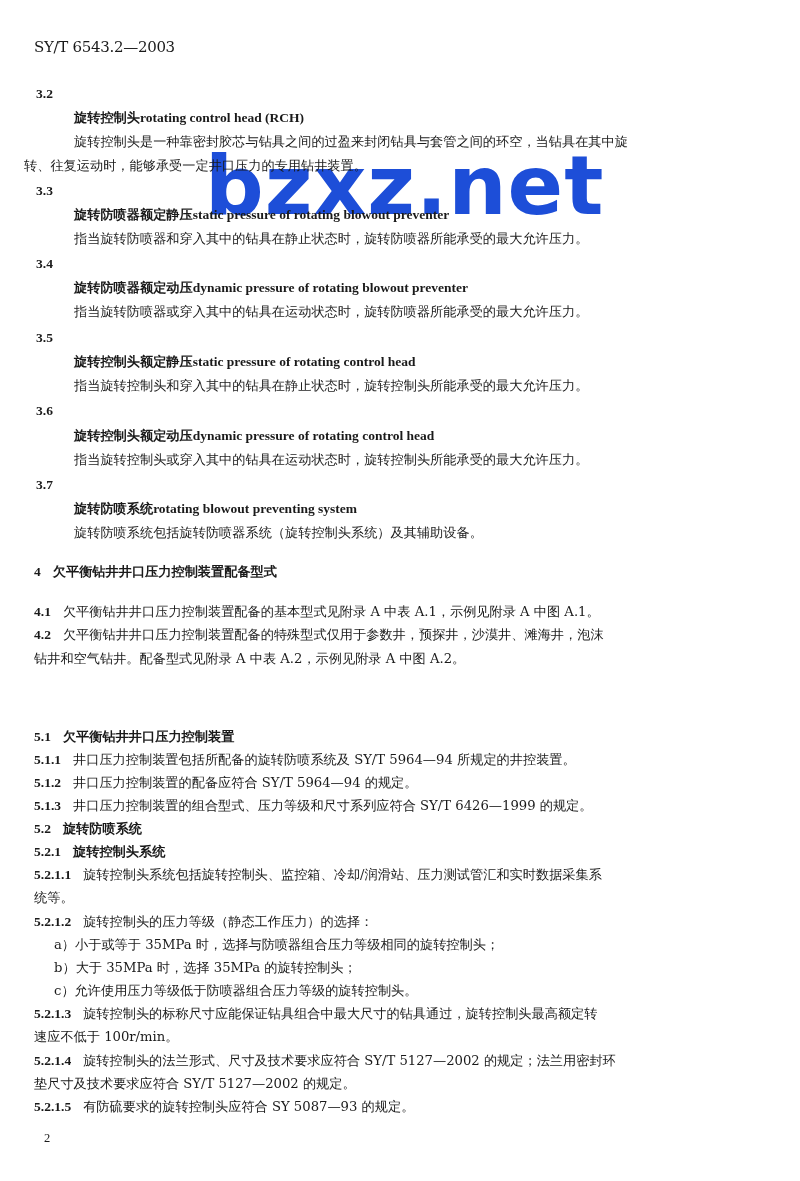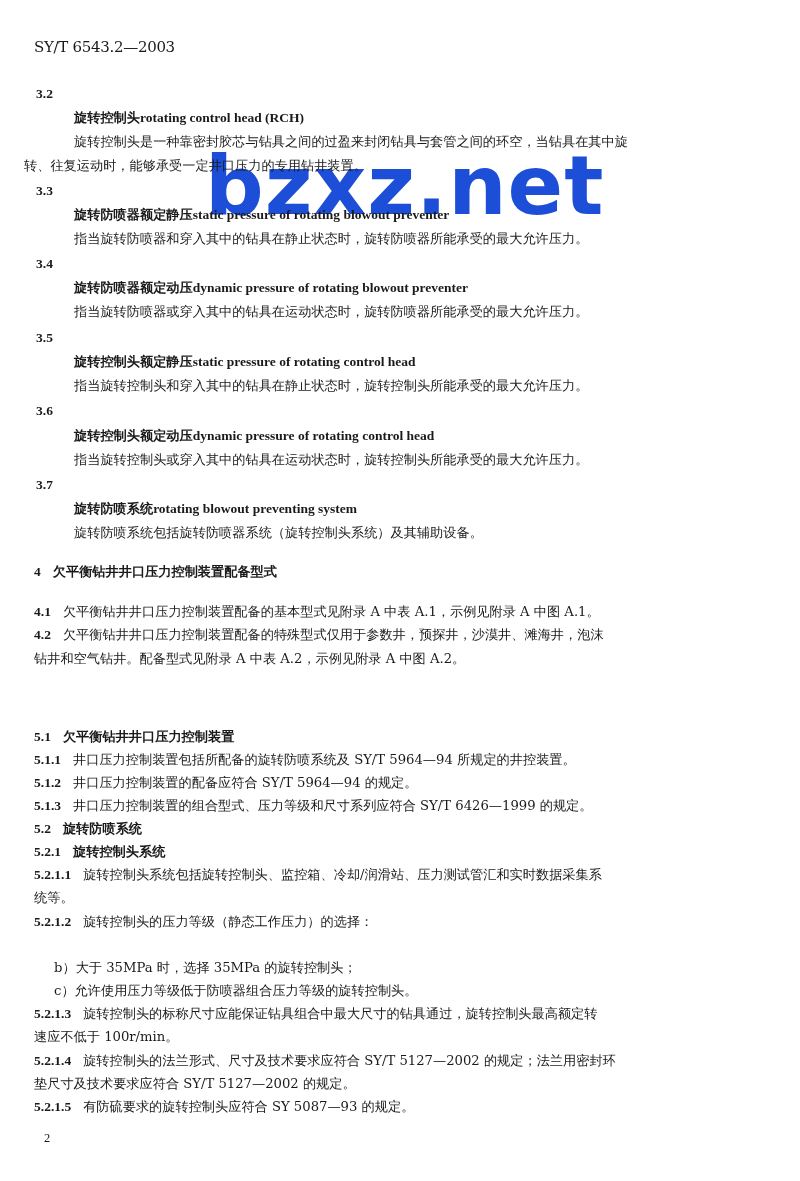--- a/index.html
+++ b/index.html
@@ -102,20 +102,21 @@
   <div class="line sec-head" style="left:34px; top:843px;">
     <span class="clause-num">5.2.1</span><span>旋转控制头系统</span>
   </div>
   <div class="line" style="left:34px; top:866px;">
     <span class="clause-num">5.2.1.1</span><span>旋转控制头系统包括旋转控制头、监控箱、冷却/润滑站、压力测试管汇和实时数据采集系</span>
   </div>
   <div class="line" style="left:34px; top:889px;">统等。</div>
   <div class="line" style="left:34px; top:913px;">
     <span class="clause-num">5.2.1.2</span><span>旋转控制头的压力等级（静态工作压力）的选择：</span>
   </div>
+  <div class="line" style="left:54px; top:936px;">a）小于或等于 35MPa 时，选择与防喷器组合压力等级相同的旋转控制头；</div>
   <div class="line" style="left:54px; top:959px;">b）大于 35MPa 时，选择 35MPa 的旋转控制头；</div>
   <div class="line" style="left:54px; top:982px;">c）允许使用压力等级低于防喷器组合压力等级的旋转控制头。</div>
   <div class="line" style="left:34px; top:1005px;">
     <span class="clause-num">5.2.1.3</span><span>旋转控制头的标称尺寸应能保证钻具组合中最大尺寸的钻具通过，旋转控制头最高额定转</span>
   </div>
   <div class="line" style="left:34px; top:1028px;">速应不低于 100r/min。</div>
   <div class="line" style="left:34px; top:1052px;">
     <span class="clause-num">5.2.1.4</span><span>旋转控制头的法兰形式、尺寸及技术要求应符合 SY/T 5127—2002 的规定；法兰用密封环</span>
   </div>
   <div class="line" style="left:34px; top:1075px;">垫尺寸及技术要求应符合 SY/T 5127—2002 的规定。</div>

